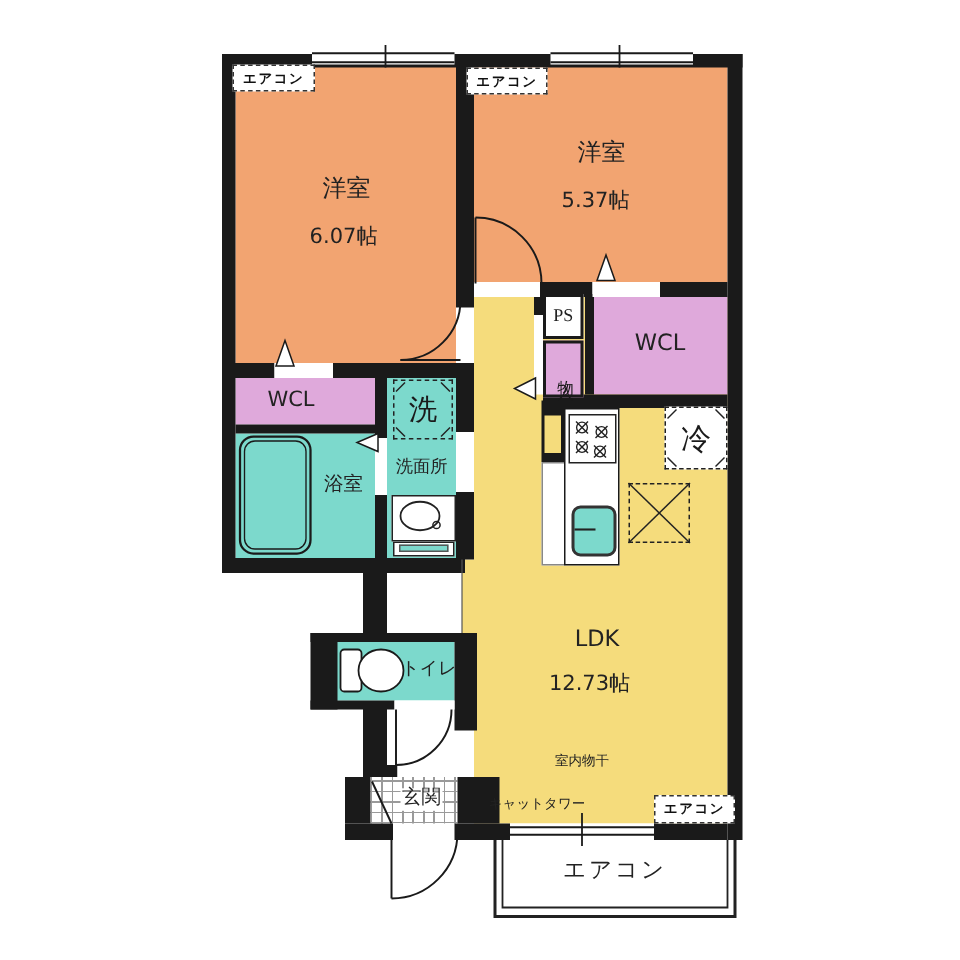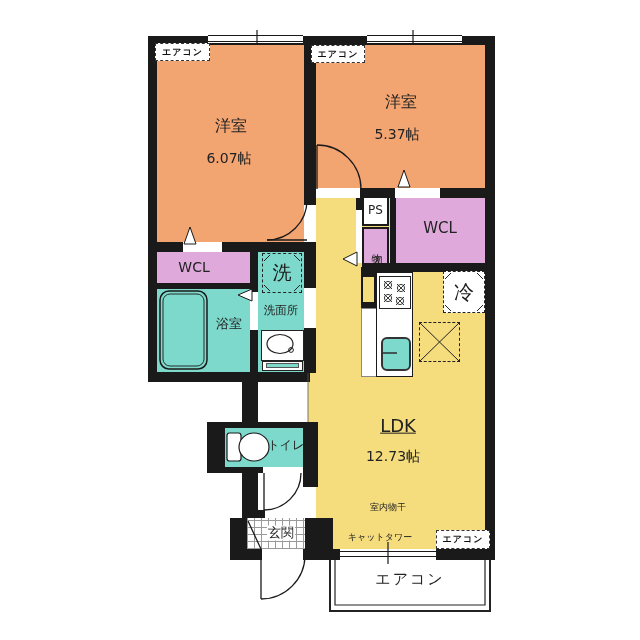--- a/index.html
+++ b/index.html
@@ -77,21 +77,21 @@
   <div class="open" style="left:250px;top:292px;width:8px;height:38px;"></div>
   <div class="open" style="left:356px;top:210px;width:6px;height:53px;"></div>
   <div class="open" style="left:263px;top:467px;width:40px;height:6px;"></div>
   <div class="open" style="left:265px;top:510px;width:38px;height:8px;"></div>
 
   <div class="open" style="left:208px;top:34px;width:95px;height:9px;"></div>
   <div class="open" style="left:367px;top:34px;width:95px;height:9px;"></div>
   <div class="open" style="left:340px;top:549px;width:96px;height:10px;"></div>
 
   <div class="solidbox" style="left:362px;top:196px;width:27px;height:30px;background:#fff;">
-    <span class="lbl" style="position:static;transform:none;font-size:12px;">PS</span>
+    <span class="lbl" style="position:static;transform:none;font-size:12px;font-family:Liberation Serif, serif;">PS</span>
   </div>
   <div class="solidbox" style="left:362px;top:227px;width:27px;height:38px;background:#DFA9DB;">
     <span class="vtext" style="font-size:11px;">物入</span>
   </div>
   <div class="fill" style="left:363px;top:277px;width:11px;height:25px;background:#F5DC7C;"></div>
   <div class="fill" style="left:361px;top:308px;width:16px;height:69px;background:#fff;border:1px solid #888;box-sizing:border-box;"></div>
   <div class="fill" style="left:376px;top:272px;width:37px;height:105px;background:#fff;border:1.5px solid #1a1a1a;box-sizing:border-box;"></div>
   <div class="fill" style="left:379px;top:276px;width:32px;height:33px;background:#fff;border:1px solid #222;box-sizing:border-box;"></div>
   <div class="fill" style="left:381px;top:337px;width:30px;height:34px;background:#7CD9CC;border:2px solid #333;border-radius:6px;box-sizing:border-box;"></div>
   <div class="dashedbox" style="left:443px;top:271px;width:42px;height:42px;background:#fff;">
@@ -194,31 +194,31 @@
     <g stroke="#1a1a1a" fill="#ffffff">
       <rect x="227" y="433" width="14" height="28" rx="2.5" stroke-width="1.2"></rect>
       <ellipse cx="254" cy="447" rx="15" ry="14" stroke-width="1.2"></ellipse>
     </g>
   </svg>
 
   <div class="lbl" style="left:231px;top:126px;font-size:16px;">洋室</div>
   <div class="lbl" style="left:229px;top:158px;font-size:14px;">6.07帖</div>
   <div class="lbl" style="left:401px;top:102px;font-size:16px;">洋室</div>
   <div class="lbl" style="left:397px;top:134px;font-size:14px;">5.37帖</div>
-  <div class="lbl" style="left:398px;top:426px;font-size:18px;text-decoration:underline;">LDK</div>
+  <div class="lbl" style="left:398px;top:426px;font-size:15px;">LDK</div>
   <div class="lbl" style="left:393px;top:456px;font-size:14px;">12.73帖</div>
   <div class="lbl" style="left:194px;top:267px;font-size:14px;">WCL</div>
   <div class="lbl" style="left:440px;top:229px;font-size:15px;">WCL</div>
   <div class="lbl" style="left:229px;top:324px;font-size:13px;">浴室</div>
   <div class="lbl" style="left:281px;top:311px;font-size:11.5px;">洗面所</div>
   <div class="lbl" style="left:286px;top:446px;font-size:12px;">トイレ</div>
   <div class="lbl" style="left:281px;top:533px;font-size:13px;background:#fff;padding:0 1px;">玄関</div>
   <div class="lbl" style="left:410px;top:580px;font-size:15px;letter-spacing:2px;">エアコン</div>
   <div class="lbl" style="left:388px;top:507px;font-size:9px;font-family:Liberation Serif, serif;">室内物干</div>
-  <div class="lbl" style="left:370px;top:537px;font-size:9px;padding-left:20px;">キャットタワー</div>
+  <div class="lbl" style="left:348px;top:537px;font-size:9px;padding-left:20px;">キャットタワー</div>
 
   <div class="aircon" style="left:155px;top:43px;width:53px;height:16px;">
     <span>エアコン</span>
   </div>
   <div class="aircon" style="left:311px;top:45px;width:52px;height:16px;">
     <span>エアコン</span>
   </div>
   <div class="aircon" style="left:436px;top:530px;width:52px;height:17px;">
     <span>エアコン</span>
   </div>

